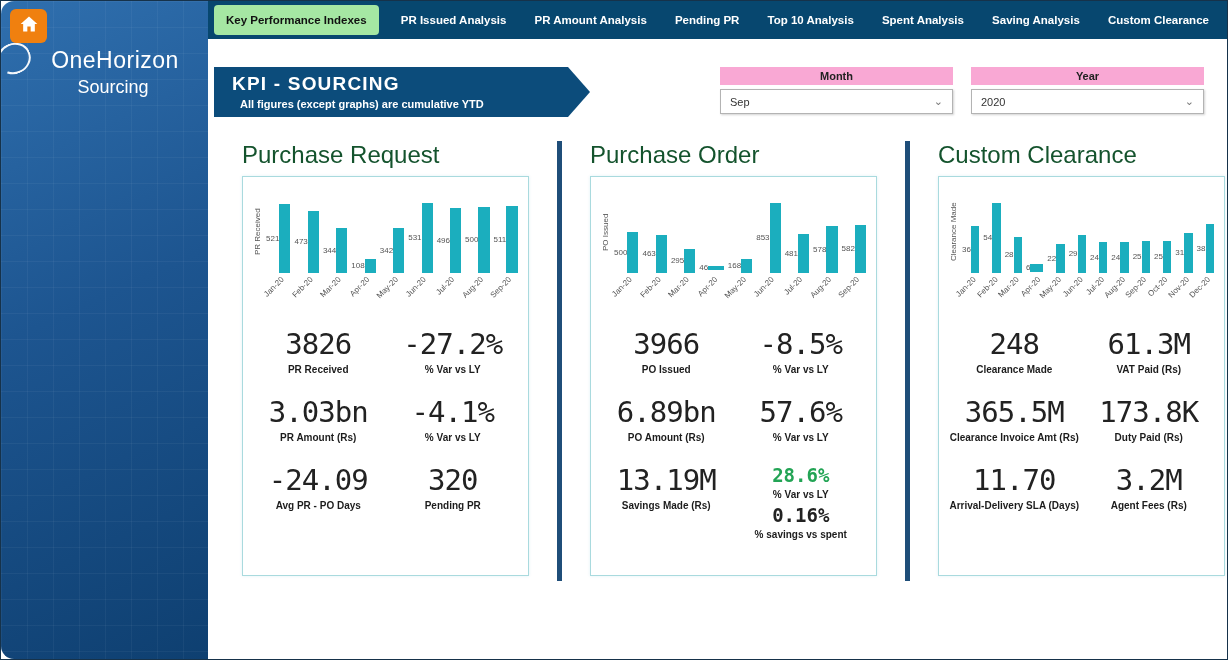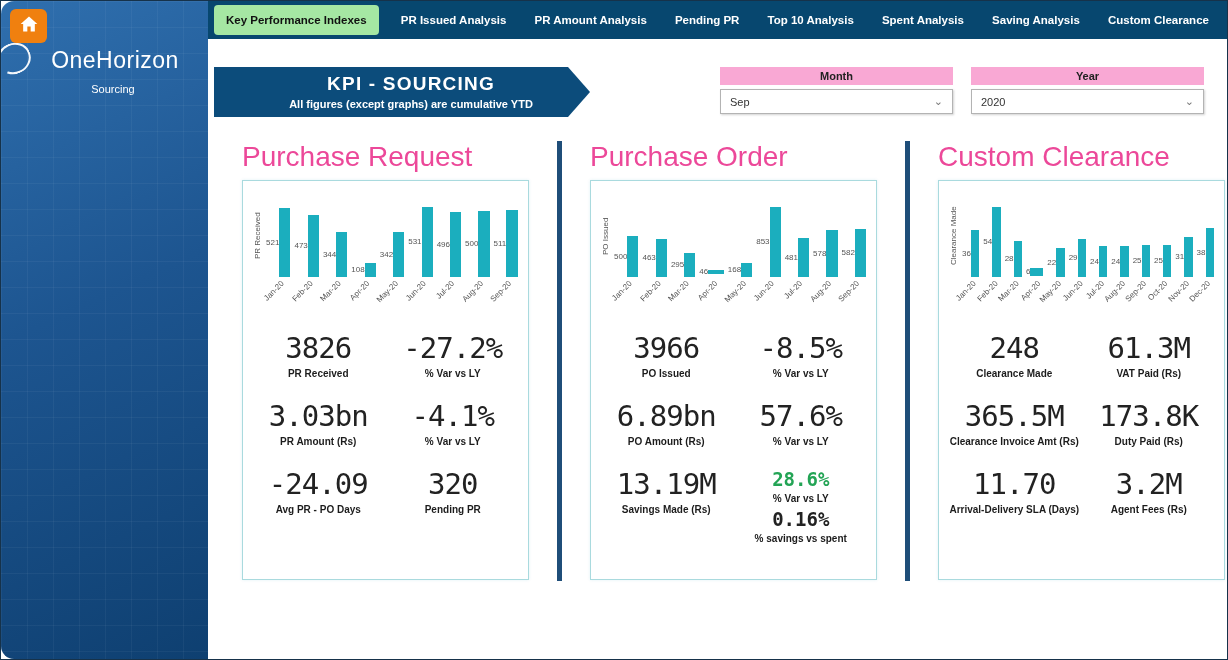--- a/index.html
+++ b/index.html
@@ -19,54 +19,54 @@
              background-size:26px 26px; }
   .home-btn { position:absolute; left:9px; top:8px; width:37px; height:34px;
               background:#F0800F; border-radius:6px; display:flex; align-items:center;
               justify-content:center; cursor:pointer; z-index:2; }
   .logo-area { position:relative; margin-top:46px; text-align:center; color:#fff; z-index:1; }
   .logo-text { font-size:23px; font-weight:400; position:relative; display:inline-block;
                padding-left:4px; letter-spacing:.5px; }
   .logo-ring { position:absolute; left:-4px; top:-4px; width:34px; height:31px;
                border:2px solid rgba(255,255,255,.95); border-radius:50%;
                border-left-color:transparent; transform:rotate(-24deg); }
-  .sidebar-sub { font-size:11px; margin-top:9px; color:#fff; }
+  .sidebar-sub { font-size:18px; margin-top:3px; color:#fff; }
 
   
   .topnav { position:absolute; left:207px; top:0; right:0; height:38px; background:#07476F;
             display:flex; align-items:center; justify-content:space-between;
             padding:0 12px 0 6px;text-align:center; }
   .tab { color:#fff; font-size:11.5px; font-weight:bold; padding:0 6px; cursor:pointer;
          white-space:nowrap; }
   .tab.active { background:#A5E7A3; color:#111; border-radius:4px; padding:9px 12px; }
 
   
   .content { position:absolute; left:207px; top:38px; right:0; bottom:0; background:#fff; }
 
   .header-row { display:flex; align-items:flex-start; margin:28px 23px 0 6px; }
   .kpi-banner { width:376px; height:50px; background:#0C4C7B; color:#fff;
                 padding:6px 0 0 18px;
-                clip-path:polygon(0 0, calc(100% - 22px) 0, 100% 50%, calc(100% - 22px) 100%, 0 100%);text-align:center; }
+                clip-path:polygon(0 0, calc(100% - 22px) 0, 100% 50%, calc(100% - 22px) 100%, 0 100%); }
   .kpi-title { font-size:19px; font-weight:bold; letter-spacing:1.2px; }
-  .kpi-sub { font-size:11px; font-weight:bold; margin-top:3px; }
+  .kpi-sub { font-size:11px; font-weight:bold; margin-top:3px;margin-left:8px; }
 
   .filters { margin-left:auto; display:flex; gap:18px; }
   .filter { width:233px; }
   .filter-head { background:#f9a8d4; text-align:center; font-size:11px; font-weight:bold;
                  color:#222; padding:3px 0; }
   .filter-select { display:flex; align-items:center; justify-content:space-between;
                    border:1px solid #b3b3b3; background:#fff; height:25px; margin-top:4px;
                    padding:0 9px; font-size:11px; color:#333; cursor:pointer;
                    box-shadow:1px 1px 2px rgba(0,0,0,.18); }
   .chevron { color:#777; font-size:11px; }
 
   
   .panels { display:flex; margin:24px 0 0 34px; align-items:flex-start; }
   .panel-group { width:287px; }
-  .panel-title { font-size:28px; font-weight:400; color:#ec4899; margin-bottom:7px; }
+  .panel-title { font-size:24px; font-weight:400; color:#14532d; margin-bottom:7px; }
   .panel-card { border:1px solid #a9dade; background:#fff; height:400px; padding:8px 8px 0;
                 box-shadow:0 0 3px rgba(0,150,170,.12); }
   .v-divider { width:5px; height:440px; background:#1F4E79; margin:0 28px; flex:none; }
 
   
   .chart { display:flex; height:124px; margin-top:4px; }
   .chart-ylabel { writing-mode:vertical-rl; transform:rotate(180deg); font-size:8px;
                   color:#555; height:86px; display:flex; align-items:center;
                   justify-content:center; width:13px; }
   .chart-plot { flex:1; display:flex; flex-direction:column; min-width:0; }

